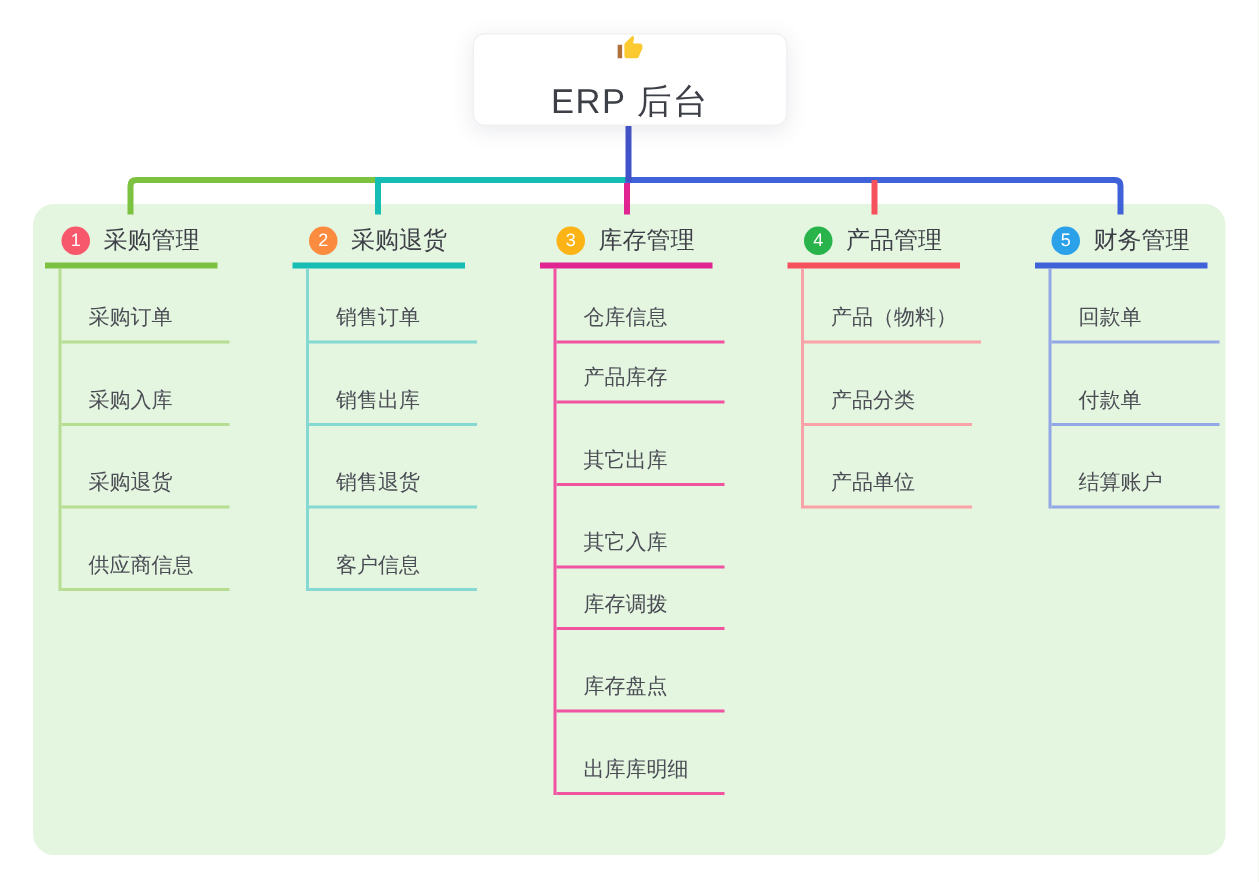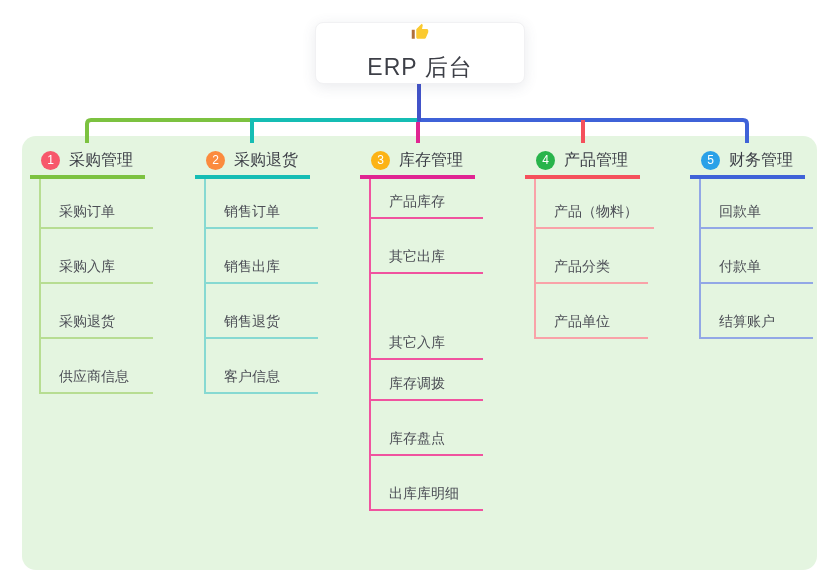--- a/index.html
+++ b/index.html
@@ -104,27 +104,30 @@
         </div>
         <div class="child-row" style="height: 55px;">
           <span class="child-label" style="border-bottom-color: rgb(134, 217, 210);">客户信息</span>
         </div>
       </div>
       <div class="branch-header" style="left: 360px; top: 146px; width: 115px; border-bottom-color: rgb(224, 37, 146);">
         <span class="num-badge" style="background: rgb(252, 179, 21);">3</span>
         <span class="branch-title">库存管理</span>
       </div>
       <div class="children" style="left: 369px; top: 179px; border-left-color: rgb(240, 83, 159);">
+        <div class="child-row" style="height: 50px;">
+          <span class="child-label" style="border-bottom-color: rgb(240, 83, 159);">仓库信息</span>
+        </div>
         <div class="child-row" style="height: 40px;">
           <span class="child-label" style="border-bottom-color: rgb(240, 83, 159);">产品库存</span>
         </div>
         <div class="child-row" style="height: 55px;">
           <span class="child-label" style="border-bottom-color: rgb(240, 83, 159);">其它出库</span>
         </div>
-        <div class="child-row" style="height: 55px; margin-top: 31px;">
+        <div class="child-row" style="height: 55px;">
           <span class="child-label" style="border-bottom-color: rgb(240, 83, 159);">其它入库</span>
         </div>
         <div class="child-row" style="height: 41px;">
           <span class="child-label" style="border-bottom-color: rgb(240, 83, 159);">库存调拨</span>
         </div>
         <div class="child-row" style="height: 55px;">
           <span class="child-label" style="border-bottom-color: rgb(240, 83, 159);">库存盘点</span>
         </div>
         <div class="child-row" style="height: 55px;">
           <span class="child-label" style="border-bottom-color: rgb(240, 83, 159);">出库库明细</span>

